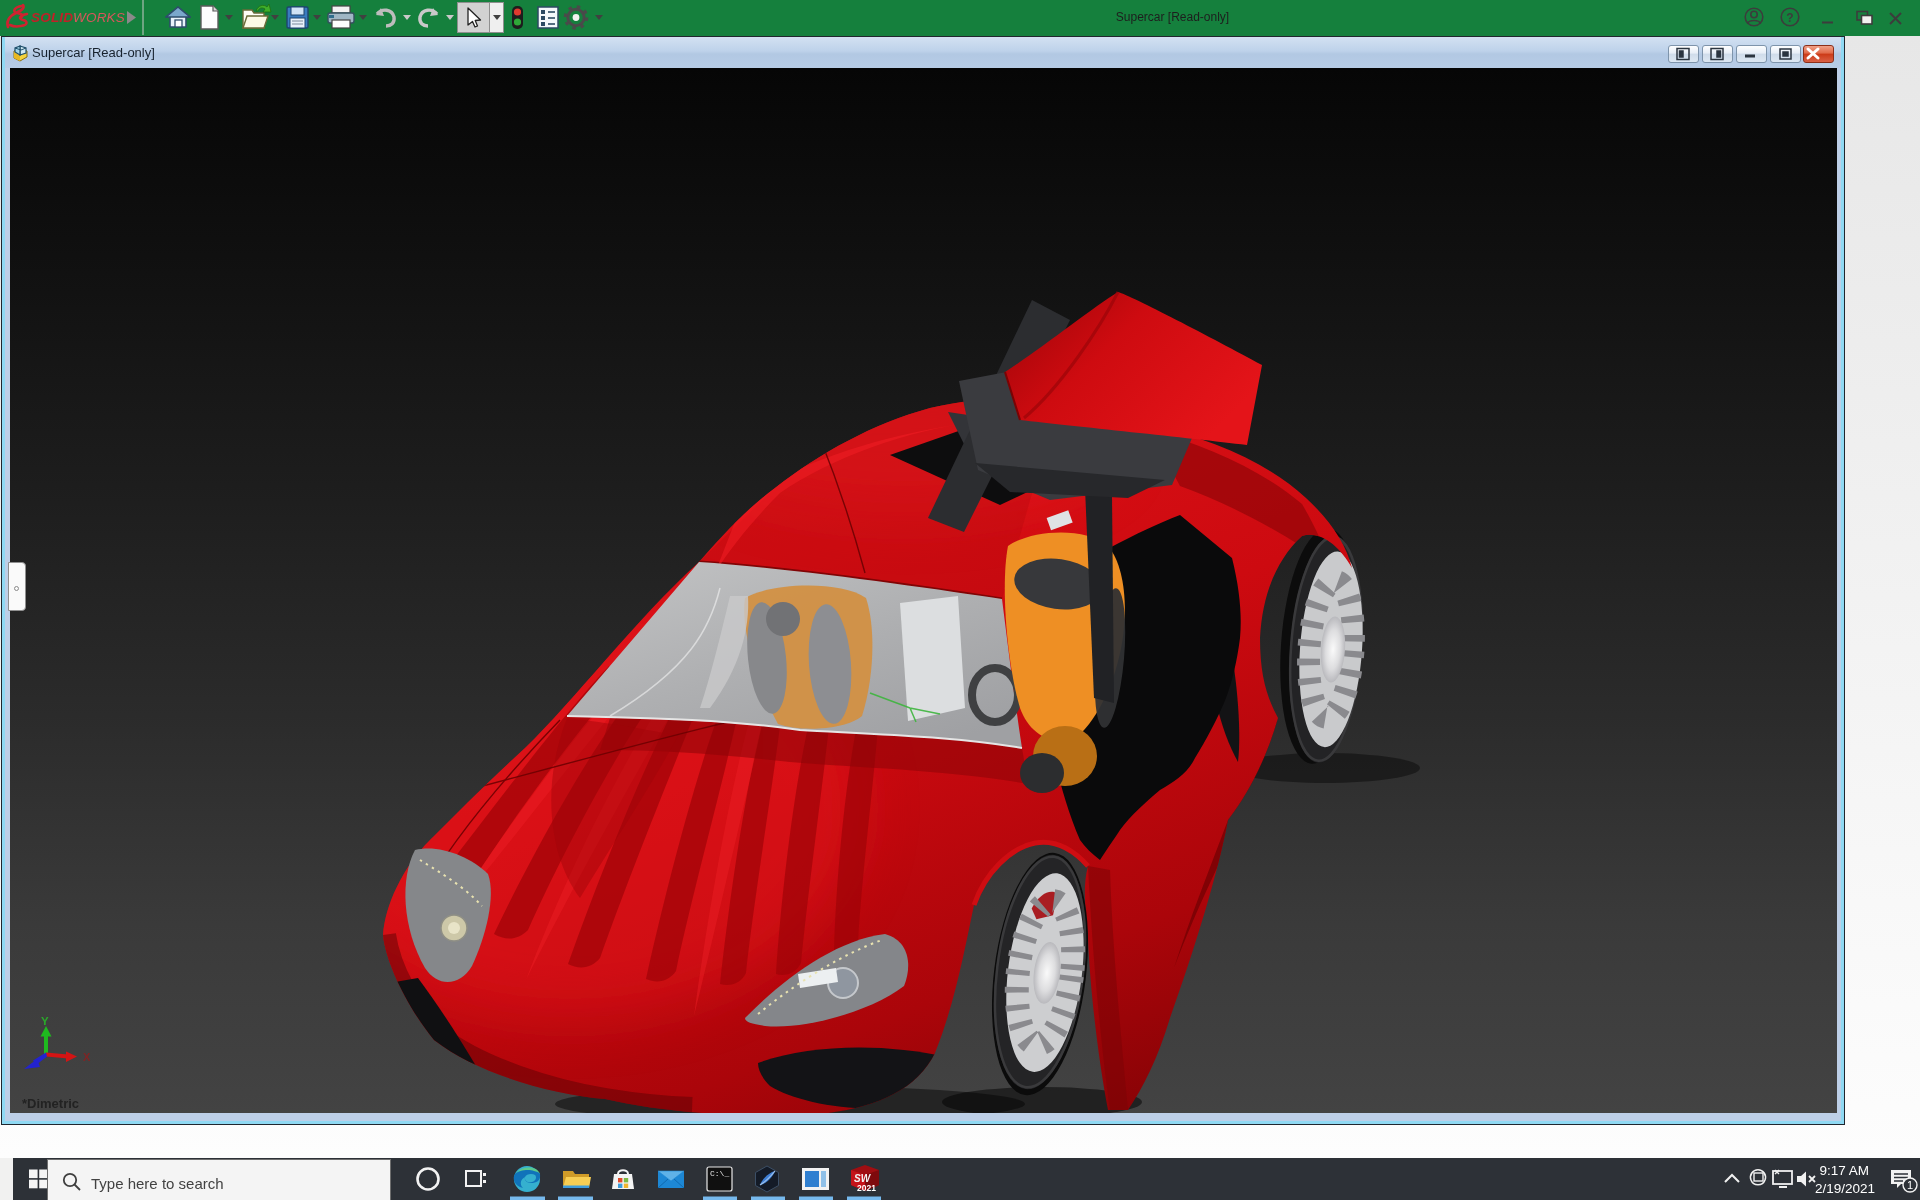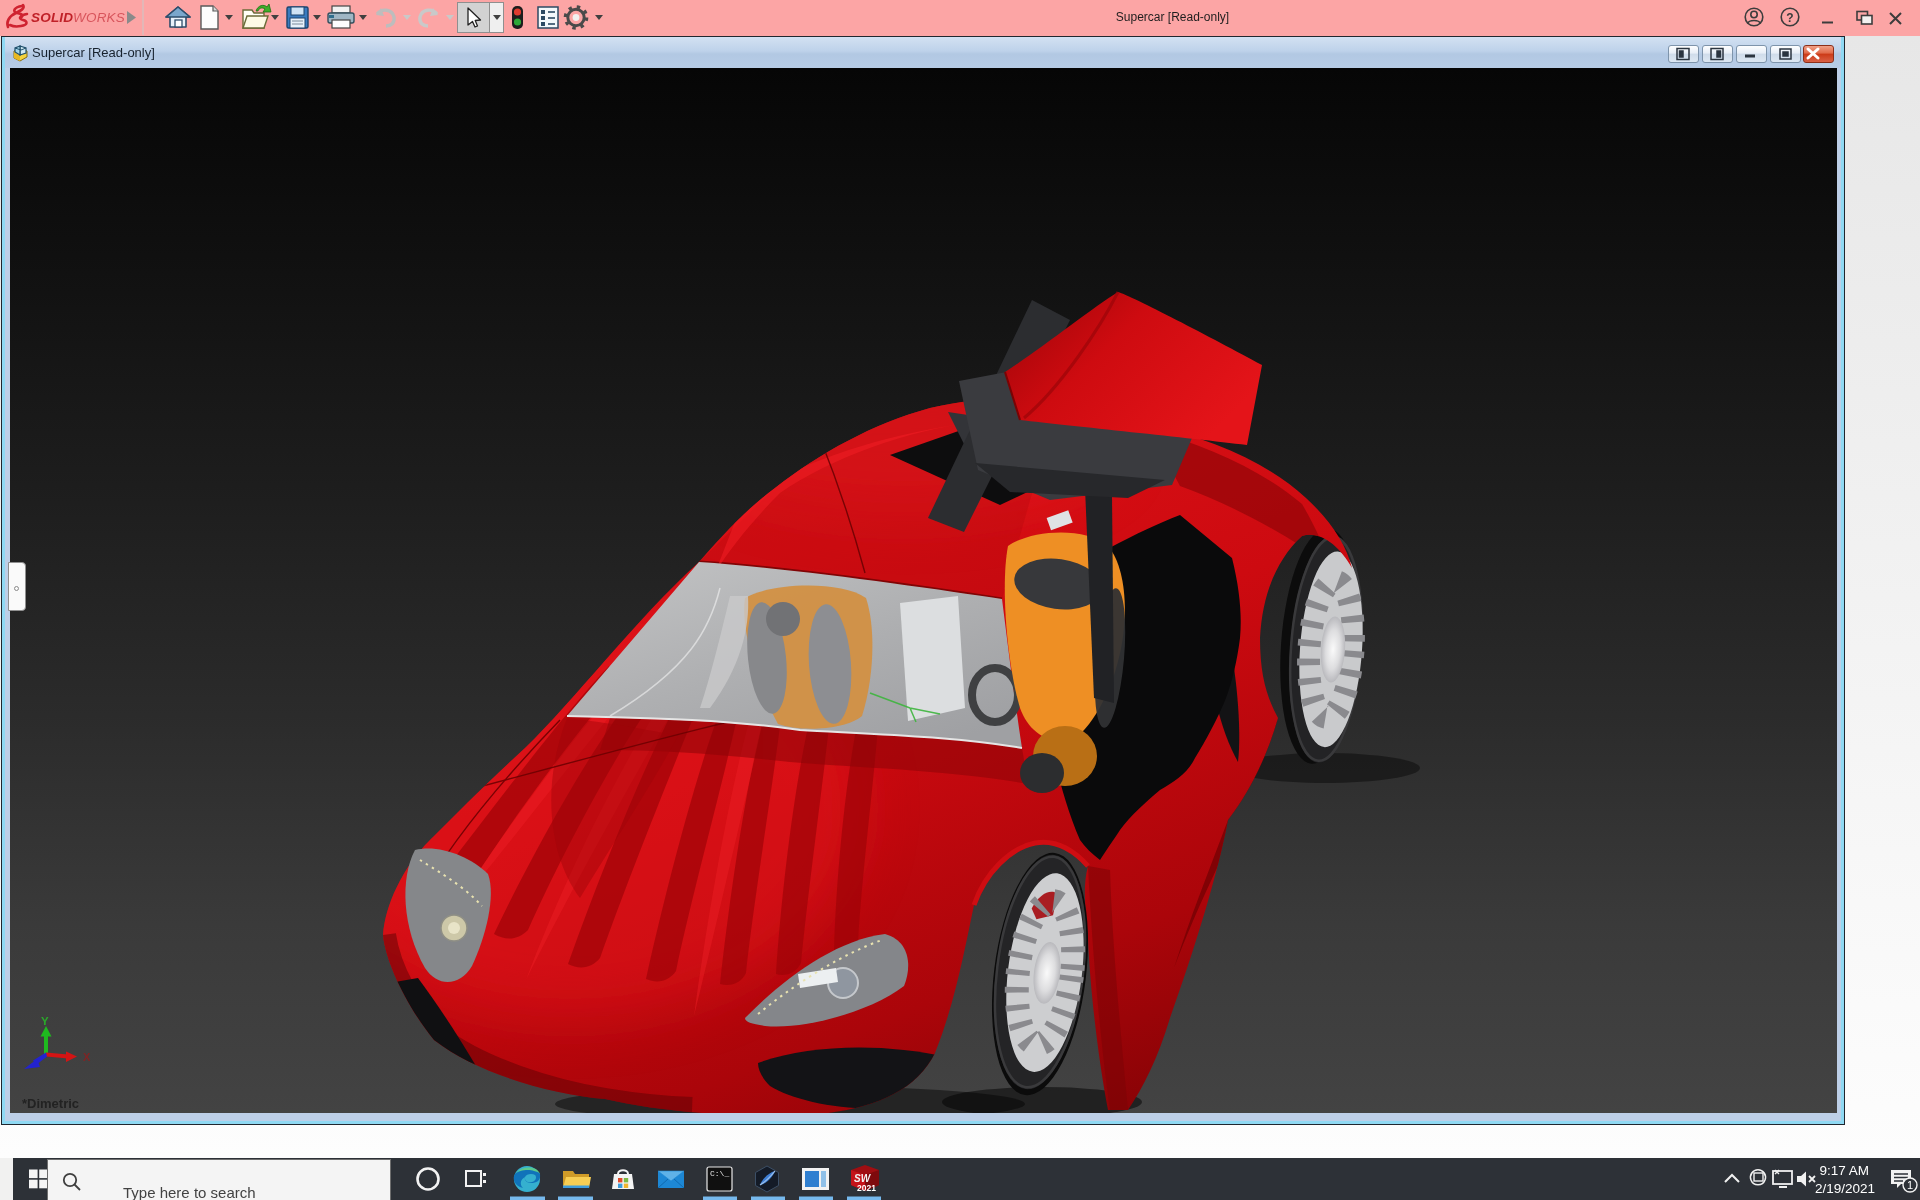--- a/index.html
+++ b/index.html
@@ -1,21 +1,21 @@
 <!DOCTYPE html>
 <html><head>
 <meta charset="utf-8">
 <style>
   * { margin:0; padding:0; box-sizing:border-box; }
   html,body { width:1920px; height:1200px; overflow:hidden; font-family:"Liberation Sans", sans-serif; }
   body { background:#f1f1f0; position:relative; }
   .abs { position:absolute; }
 
   
-  #topbar { position:absolute; left:0; top:0; width:1920px; height:48px; background:#fca5a5; border-bottom:1px solid #a6a6a6; }
+  #topbar { position:absolute; left:0; top:0; width:1920px; height:48px; background:#15803d; border-bottom:1px solid #a6a6a6; }
   #apptitle { position:absolute; top:10px; left:1110px; width:125px; text-align:center; font-size:12px; color:#1e1e1e; }
 
   
   #client { position:absolute; left:0; top:36px; width:1920px; height:1122px; background:linear-gradient(180deg,#e7e7e7 0%, #f2f2f2 50%, #fdfdfd 100%); }
 
   
   #docwin { position:absolute; left:1px; top:36px; width:1844px; height:1089px; background:#bdcfe7; border:1px solid #20262e; }
   #doctitle { position:absolute; left:0; top:0; width:100%; height:31px;
     background:linear-gradient(180deg,#d3e1f2 0%,#bed2ea 45%,#b2c8e3 55%,#b7cce6 100%); }
   #doctitle .txt { position:absolute; left:30px; top:8px; font-size:13px; color:#17222e; }
@@ -24,21 +24,21 @@
   #vframe { position:absolute; left:0; top:0; width:1842px; height:1087px;
      border-left:3px solid #8fd9f3; border-right:3px solid #8fd9f3; border-bottom:3px solid #8fd9f3; pointer-events:none; }
 
   .winbtn { position:absolute; top:8px; width:31px; height:18px; border:1px solid #7e94ab; border-radius:3px;
      background:linear-gradient(180deg,#fdfeff 0%,#e7eef7 45%,#cfdcea 50%,#dde8f3 100%); }
   .winbtn.red { background:linear-gradient(180deg,#f0a088 0%,#e06948 45%,#cc3a17 50%,#d96045 100%); border-color:#8c2f1a; }
 
   
   #taskbar { position:absolute; left:0; top:1158px; width:1920px; height:42px; background:#2d3137;margin-left:13px; }
   #searchbox { position:absolute; left:47px; top:1159px; width:344px; height:41px; background:#f4f4f4; border:1px solid #6e6e6e; border-bottom:none; }
-  #searchbox span { position:absolute; left:43px; top:24px; font-size:15px; color:#424242;margin-left:32px; }
+  #searchbox span { position:absolute; left:43px; top:15px; font-size:15px; color:#424242; }
 </style>
 </head>
 <body>
 
 <div id="topbar">
 <svg width="640" height="35" viewBox="0 0 640 35">
 
   <g stroke="#cf2330" fill="none" stroke-linecap="round">
     <path d="M22,6 C14,7 12,12 17,13 C23,14 24,16 20,18" stroke-width="2.6"></path>
     <path d="M8,27 C6,22 9,16 16,13 C22,10 25,8 23,5" stroke-width="2.6"></path>

